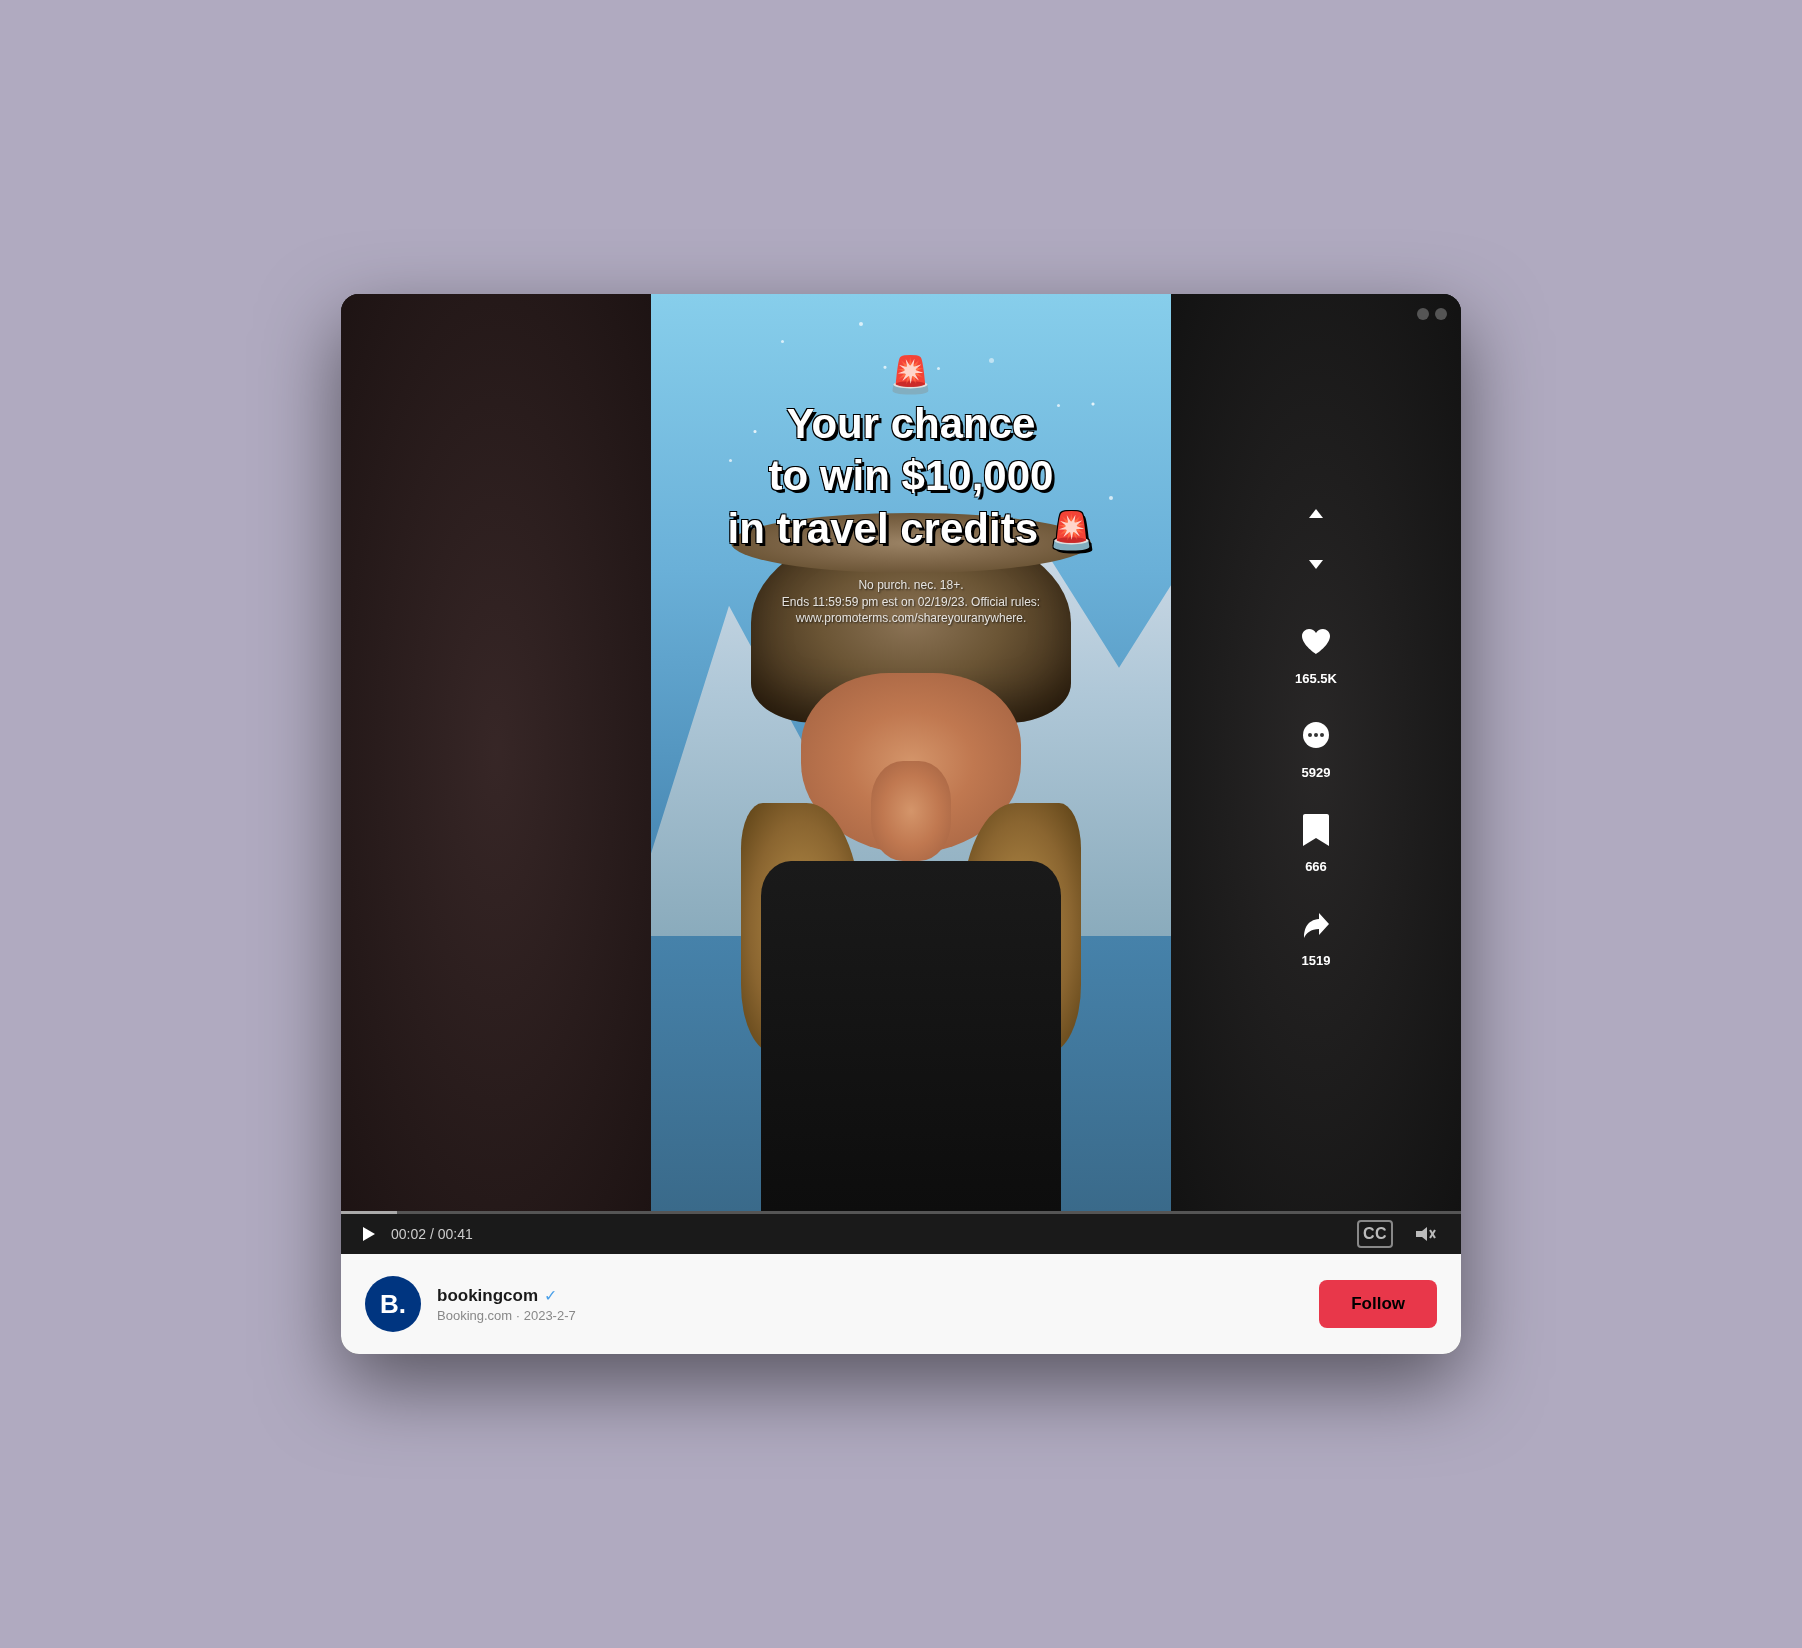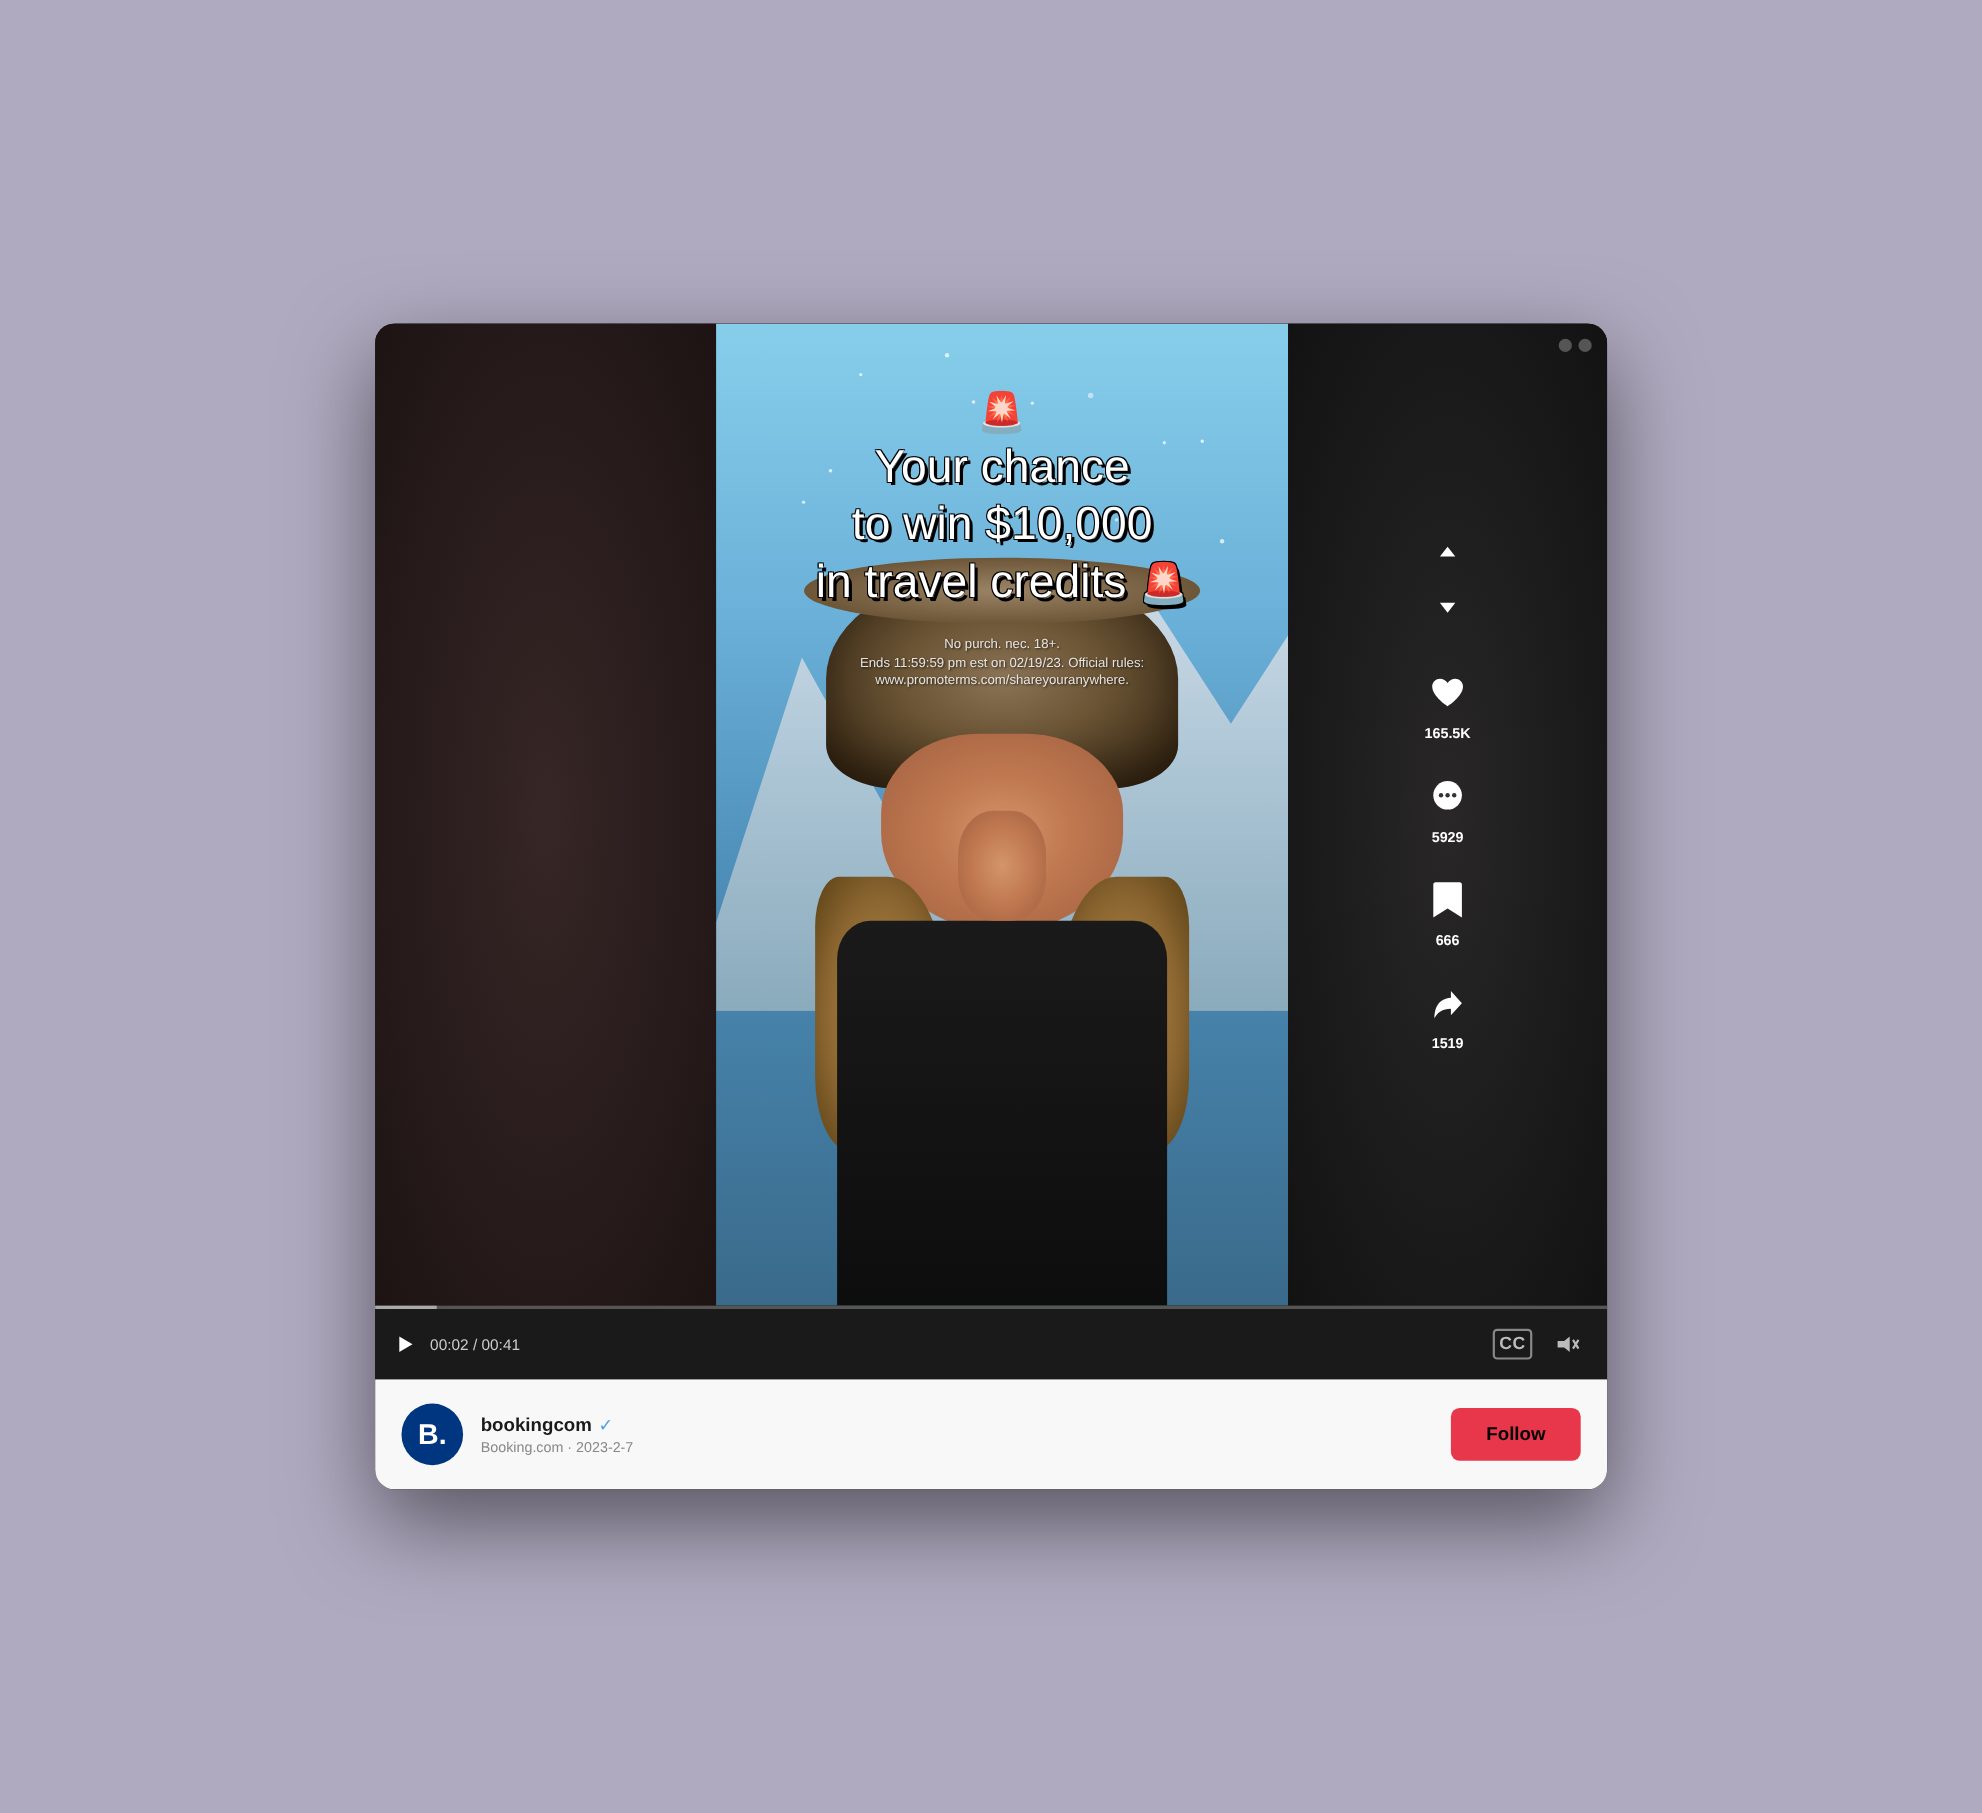--- a/index.html
+++ b/index.html
@@ -229,21 +229,21 @@
       padding: 0 20px;
     }
 
     .alarm-emoji {
       font-size: 36px;
       display: inline-block;
     }
 
     .main-headline {
       font-size: 42px;
-      font-weight: 400;
+      font-weight: 700;
       color: white;
       text-shadow: 3px 3px 0 #000, -1px -1px 0 #000, 1px -1px 0 #000, -1px 1px 0 #000;
       line-height: 1.15;
       margin: 4px 0;
     }
 
     .fine-print {
       font-size: 12px;
       color: rgba(255,255,255,0.85);
       margin-top: 24px;
@@ -312,21 +312,21 @@
     }
 
     .progress-fill {
       height: 100%;
       background: #aaa;
       width: 5%;
     }
 
     
     .controls-bar {
-      height: 64px;
+      height: 40px;
       background: #1a1a1a;
       display: flex;
       align-items: center;
       padding: 0 18px;
       gap: 14px;
     }
 
     .play-btn {
       color: white;
       font-size: 18px;

